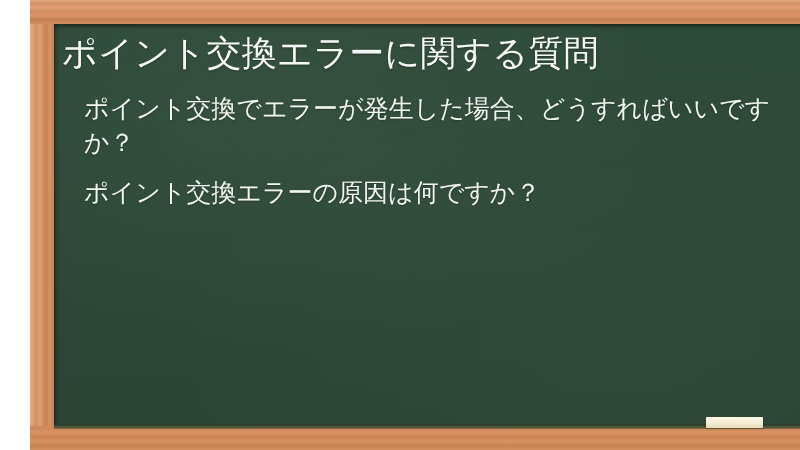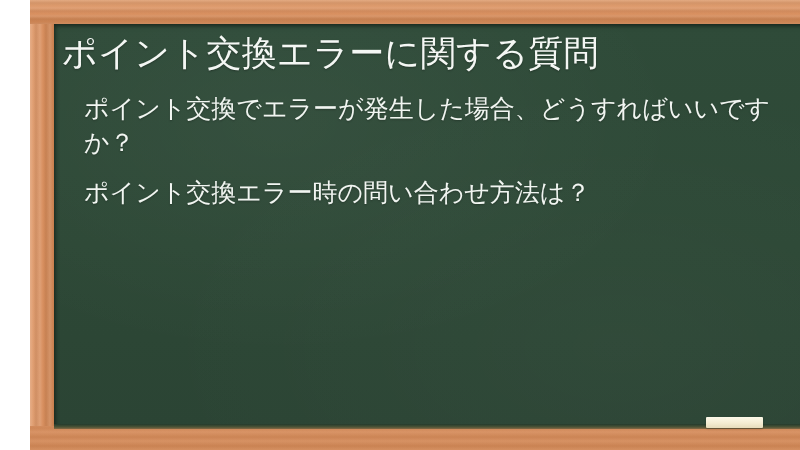--- a/index.html
+++ b/index.html
@@ -160,21 +160,21 @@
   <div class="rail" id="frame-rail-left"></div>
   <div class="rail" id="frame-rail-right"></div>
   <div class="rail" id="frame-rail-top"></div>
   <div class="rail" id="frame-rail-bottom"></div>
 
   <div id="chalkboard-surface">
     <div id="content-area">
       <h1 id="page-title">ポイント交換エラーに関する質問</h1>
       <ul id="question-list">
         <li class="question-item">ポイント交換でエラーが発生した場合、どうすればいいですか？</li>
-        <li class="question-item">ポイント交換エラー時の問い合わせ方法は？</li>
+        <li class="question-item">ポイント交換エラーの原因は何ですか？</li>
       </ul>
     </div>
   </div>
 
   <div id="chalkboard-bottom-shadow"></div>
   <div id="chalk-stick"></div>
 
 </div>
 
 </body></html>

